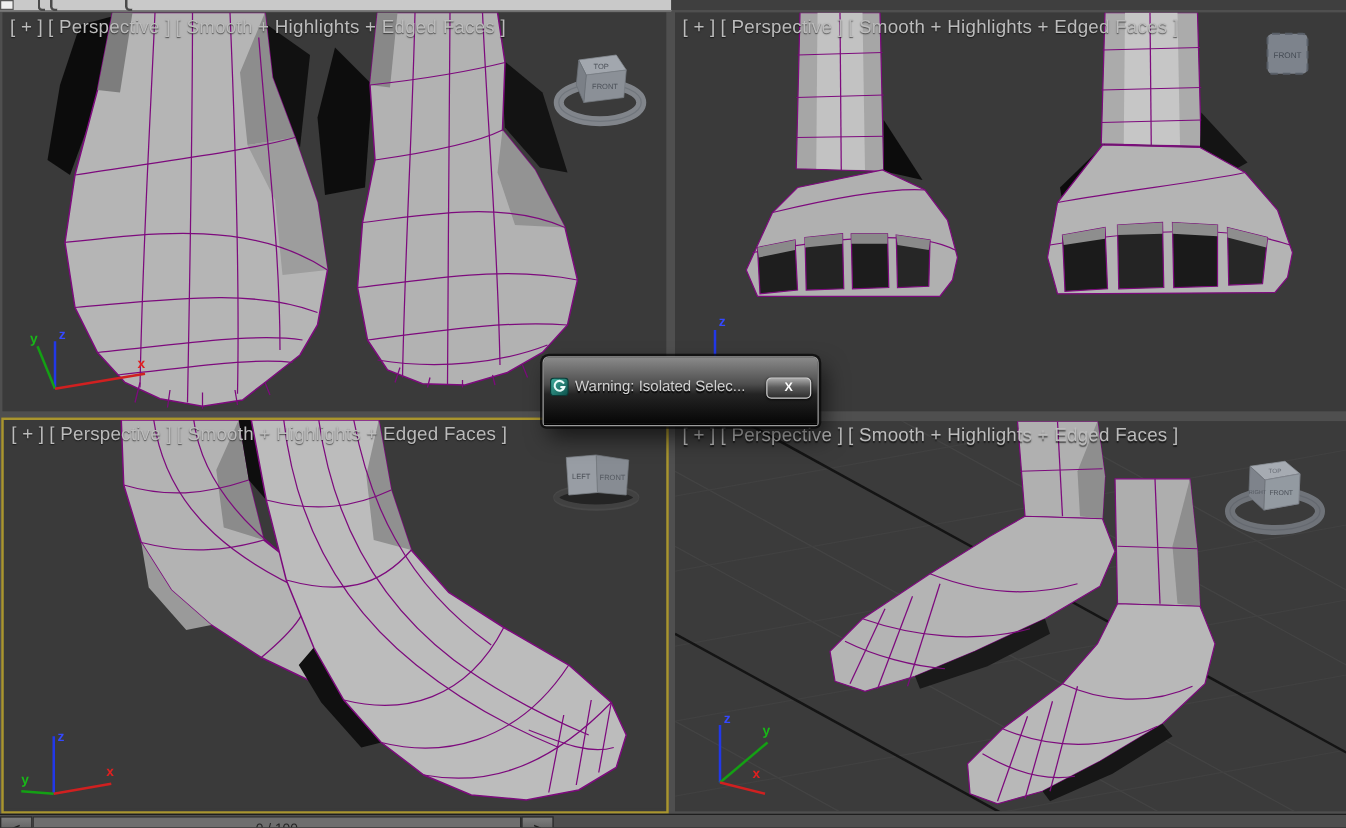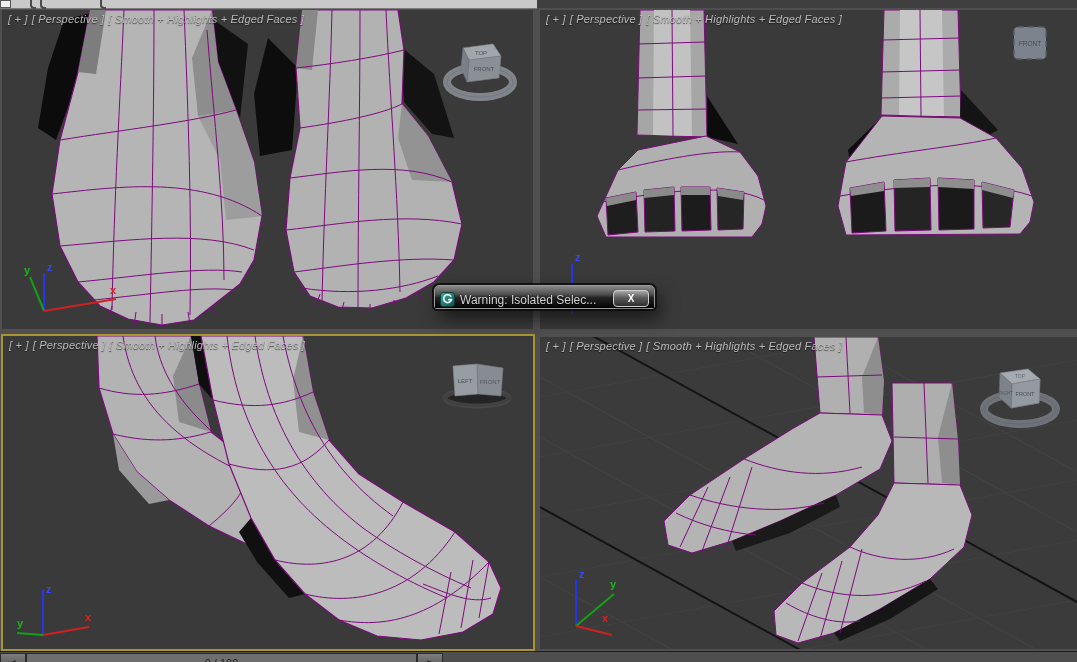--- a/index.html
+++ b/index.html
@@ -13,36 +13,36 @@
   .top-strip-dark{position:absolute;left:537px;top:0;width:540px;height:8px;background:#3f3f3f;}
   .strip-box{position:absolute;left:0;top:0;width:11px;height:8px;background:#efefef;border:1px solid #555;box-sizing:border-box;}
   .strip-mark{position:absolute;top:0;width:4px;height:7px;border-left:2px solid #4a4a4a;border-bottom:2px solid #4a4a4a;border-bottom-left-radius:4px;}
   
   .viewport{position:absolute;background:#3a3a3a;overflow:hidden;}
   .vp-tl{left:2px;top:10px;width:531px;height:319px;}
   .vp-tr{left:540px;top:10px;width:537px;height:319px;}
   .vp-bl{left:1px;top:334px;width:530px;height:313px;border:2px solid #a9952f;}
   .vp-br{left:540px;top:337px;width:537px;height:312px;}
   .scene{position:absolute;left:0;top:0;}
-  .vp-label{position:absolute;left:6px;top:3px;font-size:11px;color:#bcbcbc;white-space:nowrap;letter-spacing:.2px;text-shadow:0 1px 1px rgba(0,0,0,.6);font-style:italic;}
+  .vp-label{position:absolute;left:6px;top:3px;font-size:15px;color:#bcbcbc;white-space:nowrap;letter-spacing:.2px;text-shadow:0 1px 1px rgba(0,0,0,.6);}
   .vp-label span{margin-right:4px;cursor:pointer;}
   .gizmo{position:absolute;}
   .viewcube{position:absolute;cursor:pointer;}
   svg text{font-family:"Liberation Sans",sans-serif;}
   
   .dialog{
     position:absolute;left:434px;top:285px;width:219px;z-index:50;
     border:1px solid #9b9b9b;border-radius:5px 5px 3px 3px;
     box-shadow:0 0 0 2px rgba(8,8,8,.75), 5px 9px 18px rgba(0,0,0,.6);
     background:#3c3c3c;
   }
   .dlg-titlebar{
     height:21px;border-radius:4px 4px 0 0;position:relative;
     background:linear-gradient(#8a8a8a,#4e4e4e 40%,#242424 55%,#060606);
-    border-bottom:1px solid #000;display:flex;align-items:flex-end;padding:0 5px;
+    border-bottom:1px solid #000;display:flex;align-items:flex-start;padding:16px 5px;
   }
   .dlg-icon{width:15px;height:15px;margin-right:5px;flex:0 0 auto;}
   .dlg-title{font-size:12px;color:#d2d2d2;flex:1;overflow:hidden;white-space:nowrap;text-shadow:0 1px 1px #000;}
   .dlg-close{
     flex:0 0 auto;width:34px;height:15px;border:1px solid #cfcfcf;border-radius:4px;
     background:linear-gradient(#a8a8a8,#5c5c5c 45%,#2e2e2e);
     color:#fff;font-size:10px;font-weight:bold;text-align:center;line-height:15px;cursor:pointer;
     box-shadow:0 1px 2px rgba(0,0,0,.7);
   }
   .dlg-body{

